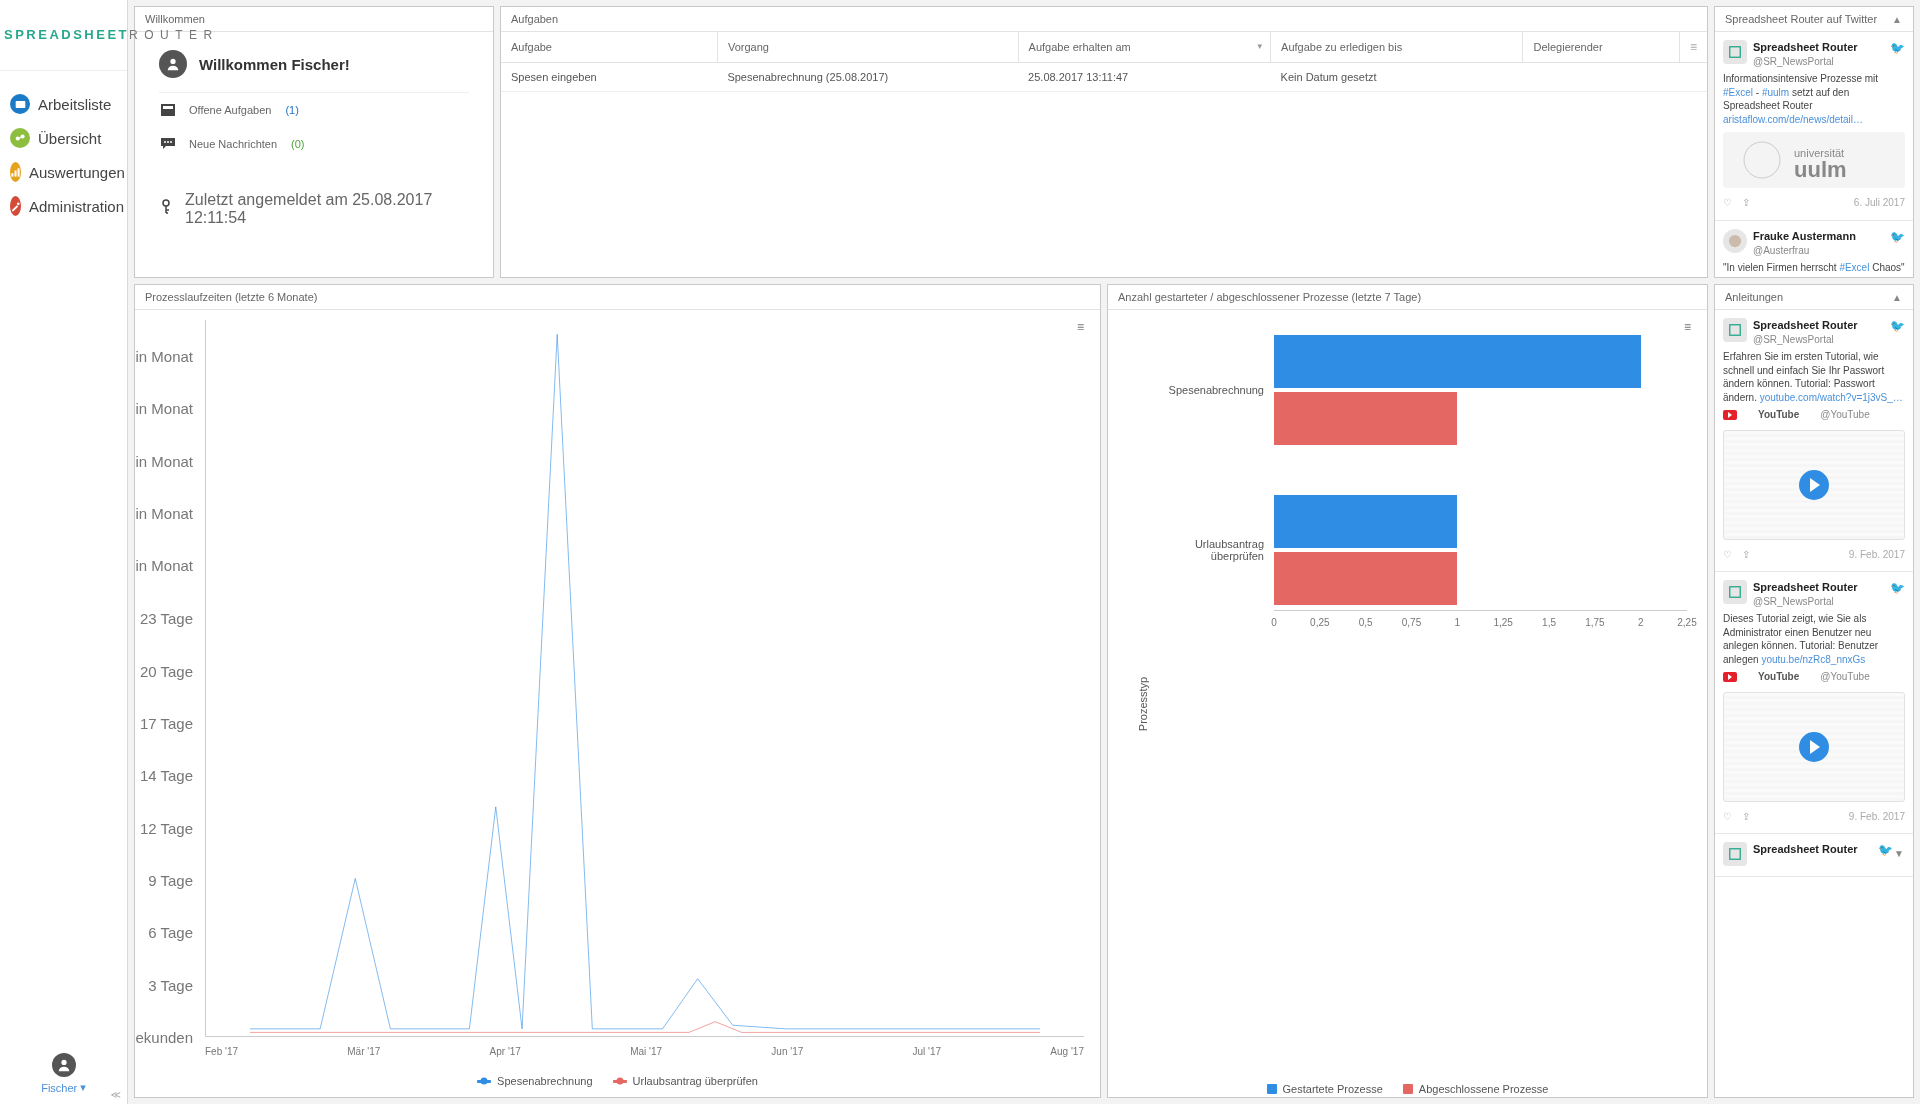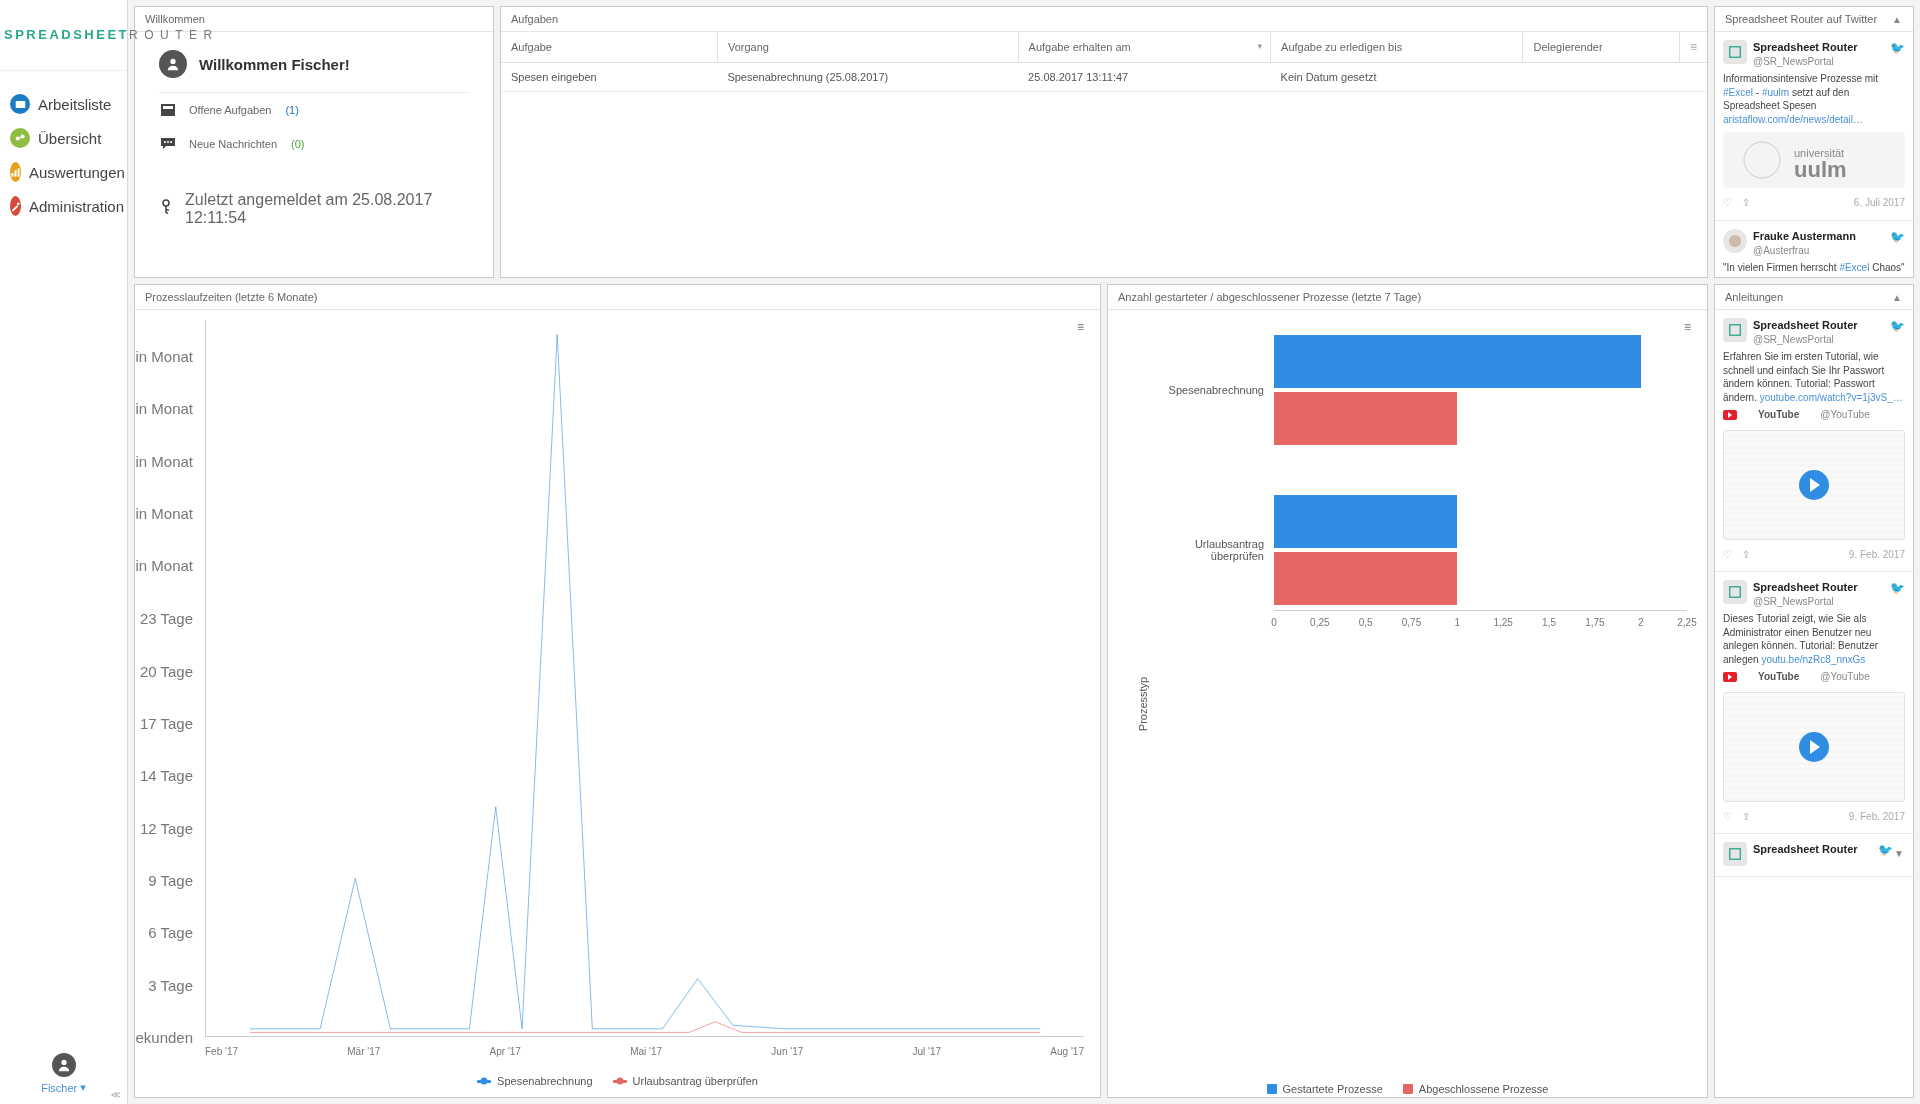--- a/index.html
+++ b/index.html
@@ -259,21 +259,21 @@
                   <rect x="2" y="2" width="12" height="12" fill="none" stroke="#28a88c" stroke-width="1.5"></rect>
                 </svg>
               </div>
             <div class="feed-who">
               <div class="feed-name">Spreadsheet Router</div>
               <div class="feed-handle">@SR_NewsPortal</div>
             </div>
             <span class="tw-ic">🐦</span>
           </div>
           <div class="feed-text">
-            <span>Informationsintensive Prozesse mit </span><a class="lnk">#Excel</a><span> - </span><a class="lnk">#uulm</a><span> setzt auf den Spreadsheet Spesen</span>
+            <span>Informationsintensive Prozesse mit </span><a class="lnk">#Excel</a><span> - </span><a class="lnk">#uulm</a><span> setzt auf den Spreadsheet Router</span>
           </div>
           <div><a class="lnk">aristaflow.com/de/news/detail…</a></div>
           <div class="feed-img">
             <svg width="160" height="46" viewBox="0 0 160 46">
                 <text x="60" y="20" font-size="11" fill="#888">universität</text>
                 <text x="60" y="40" font-size="22" font-weight="700" fill="#888">uulm</text>
                 <circle cx="28" cy="23" r="18" fill="none" stroke="#ccc"></circle>
               </svg>
           </div>
           <div class="feed-foot">

